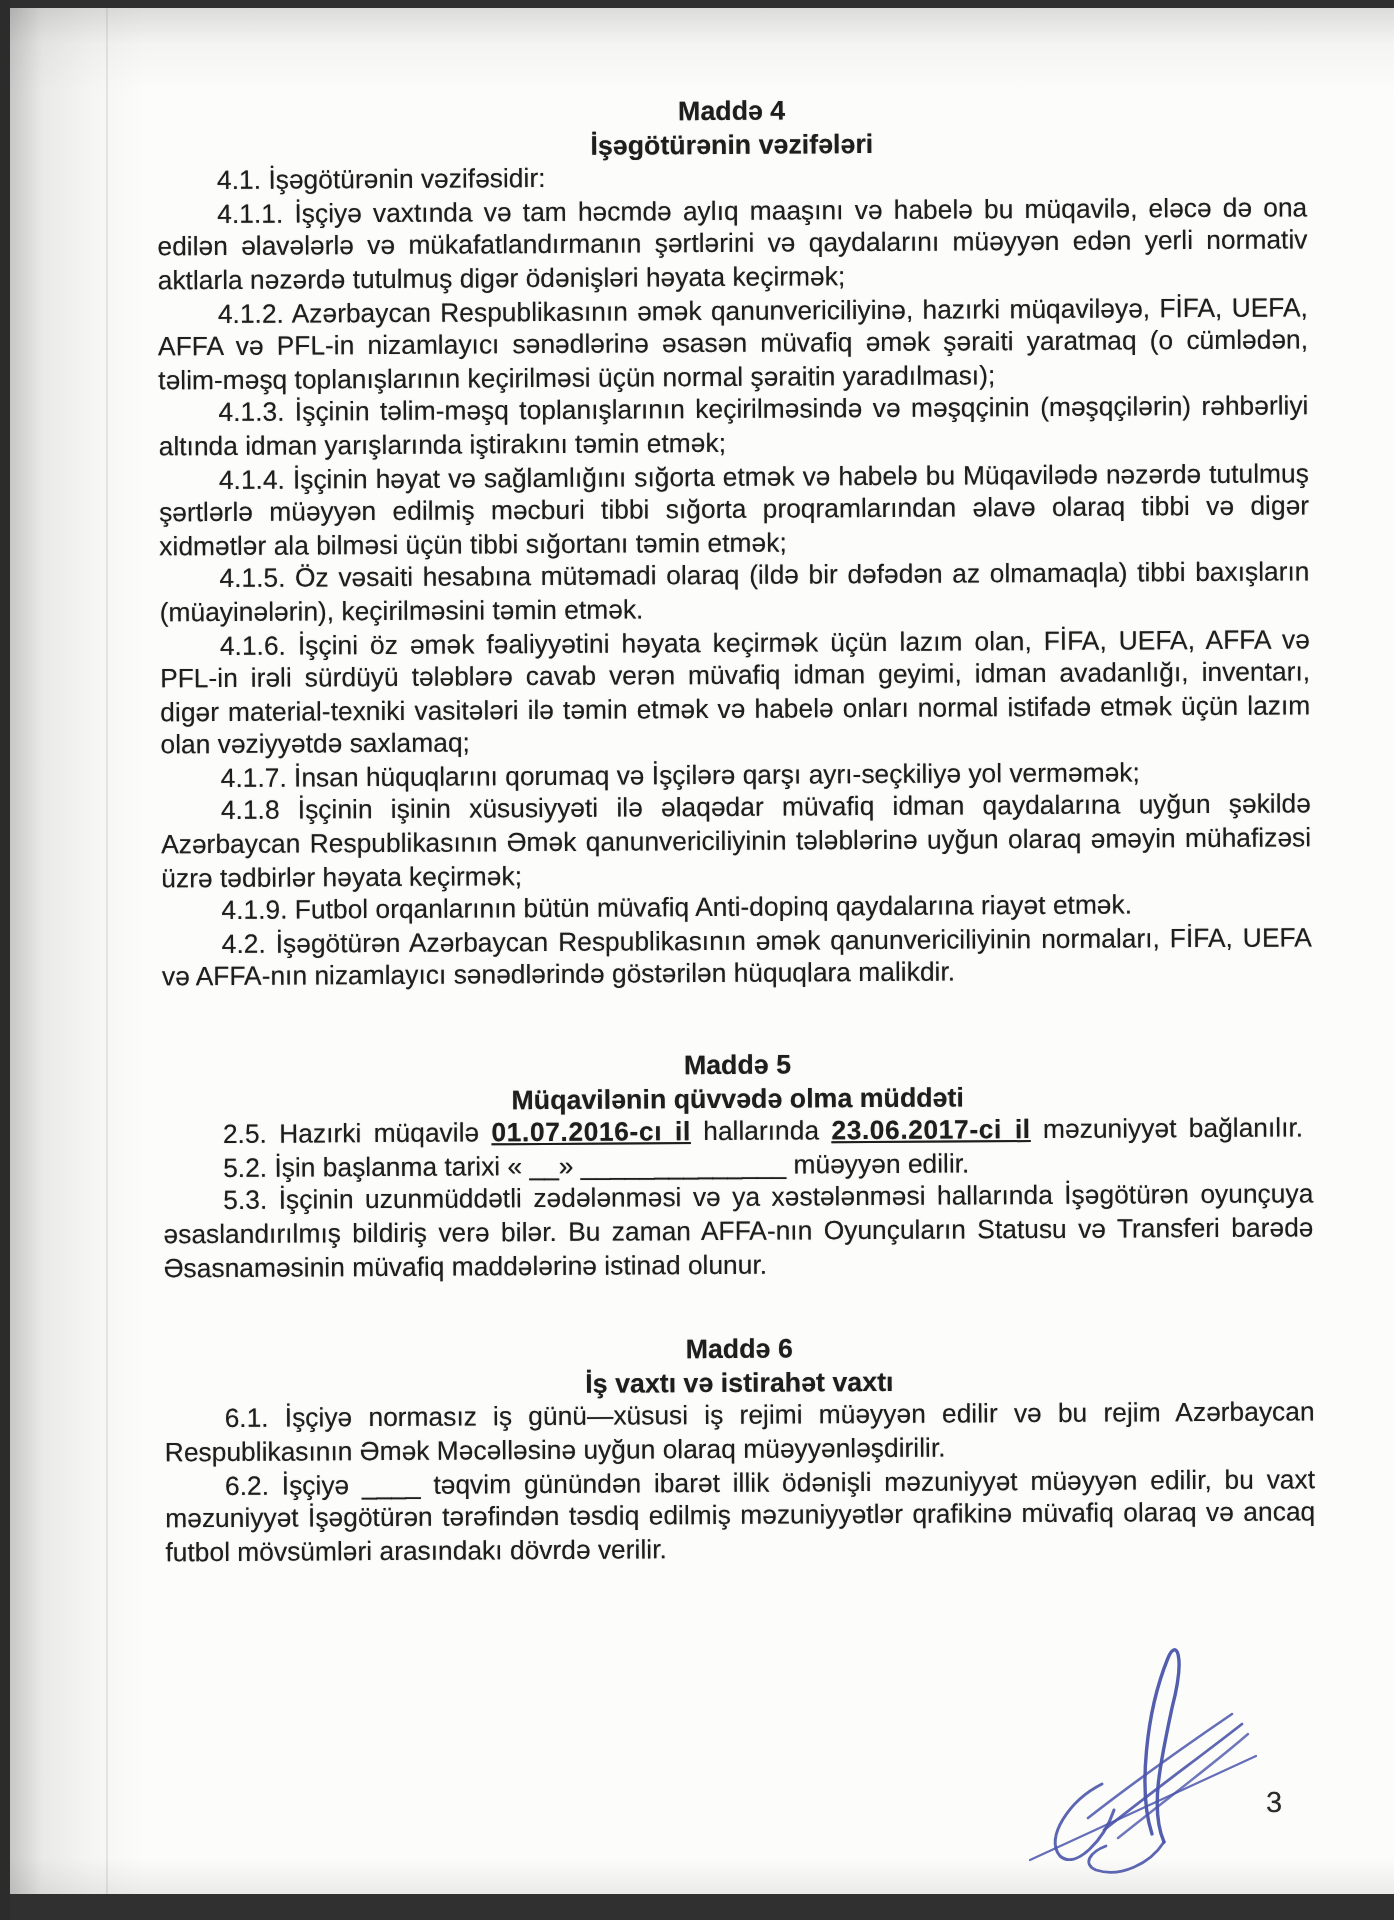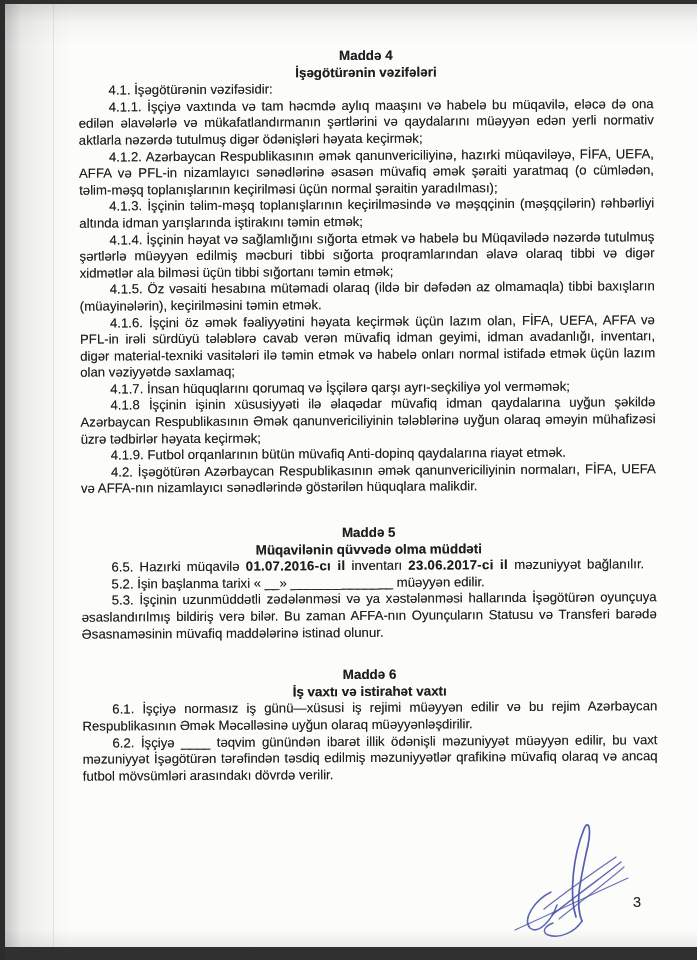--- a/index.html
+++ b/index.html
@@ -49,20 +49,21 @@
   .article { margin: 0; }
   .article + .article-5 { margin-top: 29px; }
   .article + .article-6 { margin-top: 26px; }
   .art-title, .art-subtitle {
     margin: 0; font-size: 13.4px; line-height: 16.6px;
     font-weight: bold; text-align: center;
   }
   .clause { margin: 0; text-indent: 30px; }
   .blank-date {
     font-weight: bold;
+    text-decoration: underline;
     letter-spacing: 0.3px;
     white-space: nowrap;
   }
   .w-sp { word-spacing: 2.5px; }
 
   .signature {
     position: absolute; left: 492px; top: 812px;
     width: 140px; height: 130px;
   }
   .page-number {
@@ -92,21 +93,21 @@
         <p class="clause">4.1.6. İşçini öz əmək fəaliyyətini həyata keçirmək üçün lazım olan, FİFA, UEFA, AFFA və PFL-in irəli sürdüyü tələblərə cavab verən müvafiq idman geyimi, idman avadanlığı, inventarı, digər material-texniki vasitələri ilə təmin etmək və habelə onları normal istifadə etmək üçün lazım olan vəziyyətdə saxlamaq;</p>
         <p class="clause">4.1.7. İnsan hüquqlarını qorumaq və İşçilərə qarşı ayrı-seçkiliyə  yol verməmək;</p>
         <p class="clause">4.1.8 İşçinin işinin xüsusiyyəti ilə əlaqədar müvafiq idman qaydalarına uyğun şəkildə Azərbaycan Respublikasının Əmək qanunvericiliyinin tələblərinə uyğun olaraq əməyin mühafizəsi üzrə tədbirlər həyata keçirmək;</p>
         <p class="clause">4.1.9. Futbol orqanlarının bütün müvafiq Anti-dopinq qaydalarına riayət etmək.</p>
         <p class="clause">4.2. İşəgötürən Azərbaycan Respublikasının əmək qanunvericiliyinin normaları, FİFA, UEFA və AFFA-nın nizamlayıcı sənədlərində göstərilən hüquqlara malikdir.</p>
       </section>
 
       <section class="article article-5">
         <p class="art-title">Maddə 5</p>
         <p class="art-subtitle">Müqavilənin qüvvədə olma müddəti</p>
-        <p class="clause w-sp"><span>6.5. Hazırki müqavilə  </span><span class="blank-date">01.07.2016-cı il</span><span> inventarı </span><span class="blank-date">23.06.2017-ci il</span><span> məzuniyyət bağlanılır.</span></p>
+        <p class="clause w-sp"><span>2.5. Hazırki müqavilə  </span><span class="blank-date">01.07.2016-cı il</span><span> hallarında </span><span class="blank-date">23.06.2017-ci il</span><span> məzuniyyət bağlanılır.</span></p>
         <p class="clause">5.2. İşin başlanma tarixi « __»  ______________ müəyyən edilir.</p>
         <p class="clause">5.3. İşçinin uzunmüddətli zədələnməsi və ya xəstələnməsi hallarında  İşəgötürən oyunçuya əsaslandırılmış bildiriş verə bilər. Bu zaman AFFA-nın Oyunçuların Statusu və Transferi barədə Əsasnaməsinin müvafiq maddələrinə istinad olunur.</p>
       </section>
 
       <section class="article article-6">
         <p class="art-title">Maddə 6</p>
         <p class="art-subtitle">İş vaxtı və istirahət vaxtı</p>
         <p class="clause">6.1. İşçiyə normasız iş günü—xüsusi iş rejimi müəyyən edilir və bu rejim Azərbaycan Respublikasının Əmək Məcəlləsinə uyğun olaraq müəyyənləşdirilir.</p>
         <p class="clause">6.2. İşçiyə ____ təqvim günündən ibarət  illik ödənişli məzuniyyət müəyyən edilir, bu vaxt məzuniyyət İşəgötürən tərəfindən təsdiq edilmiş məzuniyyətlər qrafikinə müvafiq olaraq  və ancaq futbol mövsümləri arasındakı dövrdə verilir.</p>
       </section>

